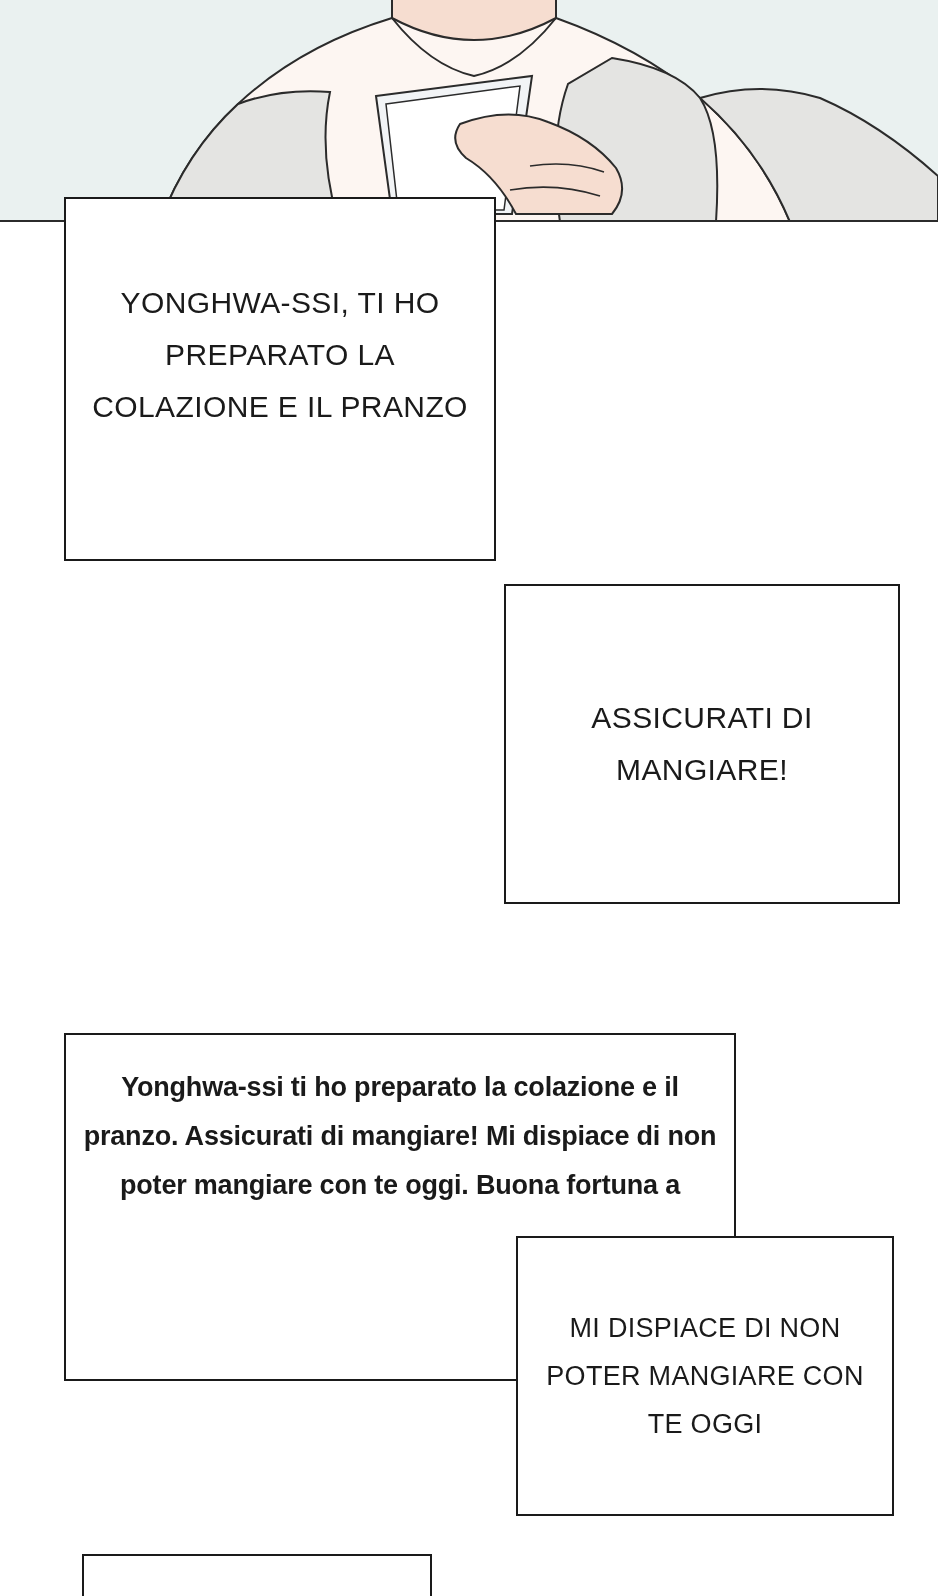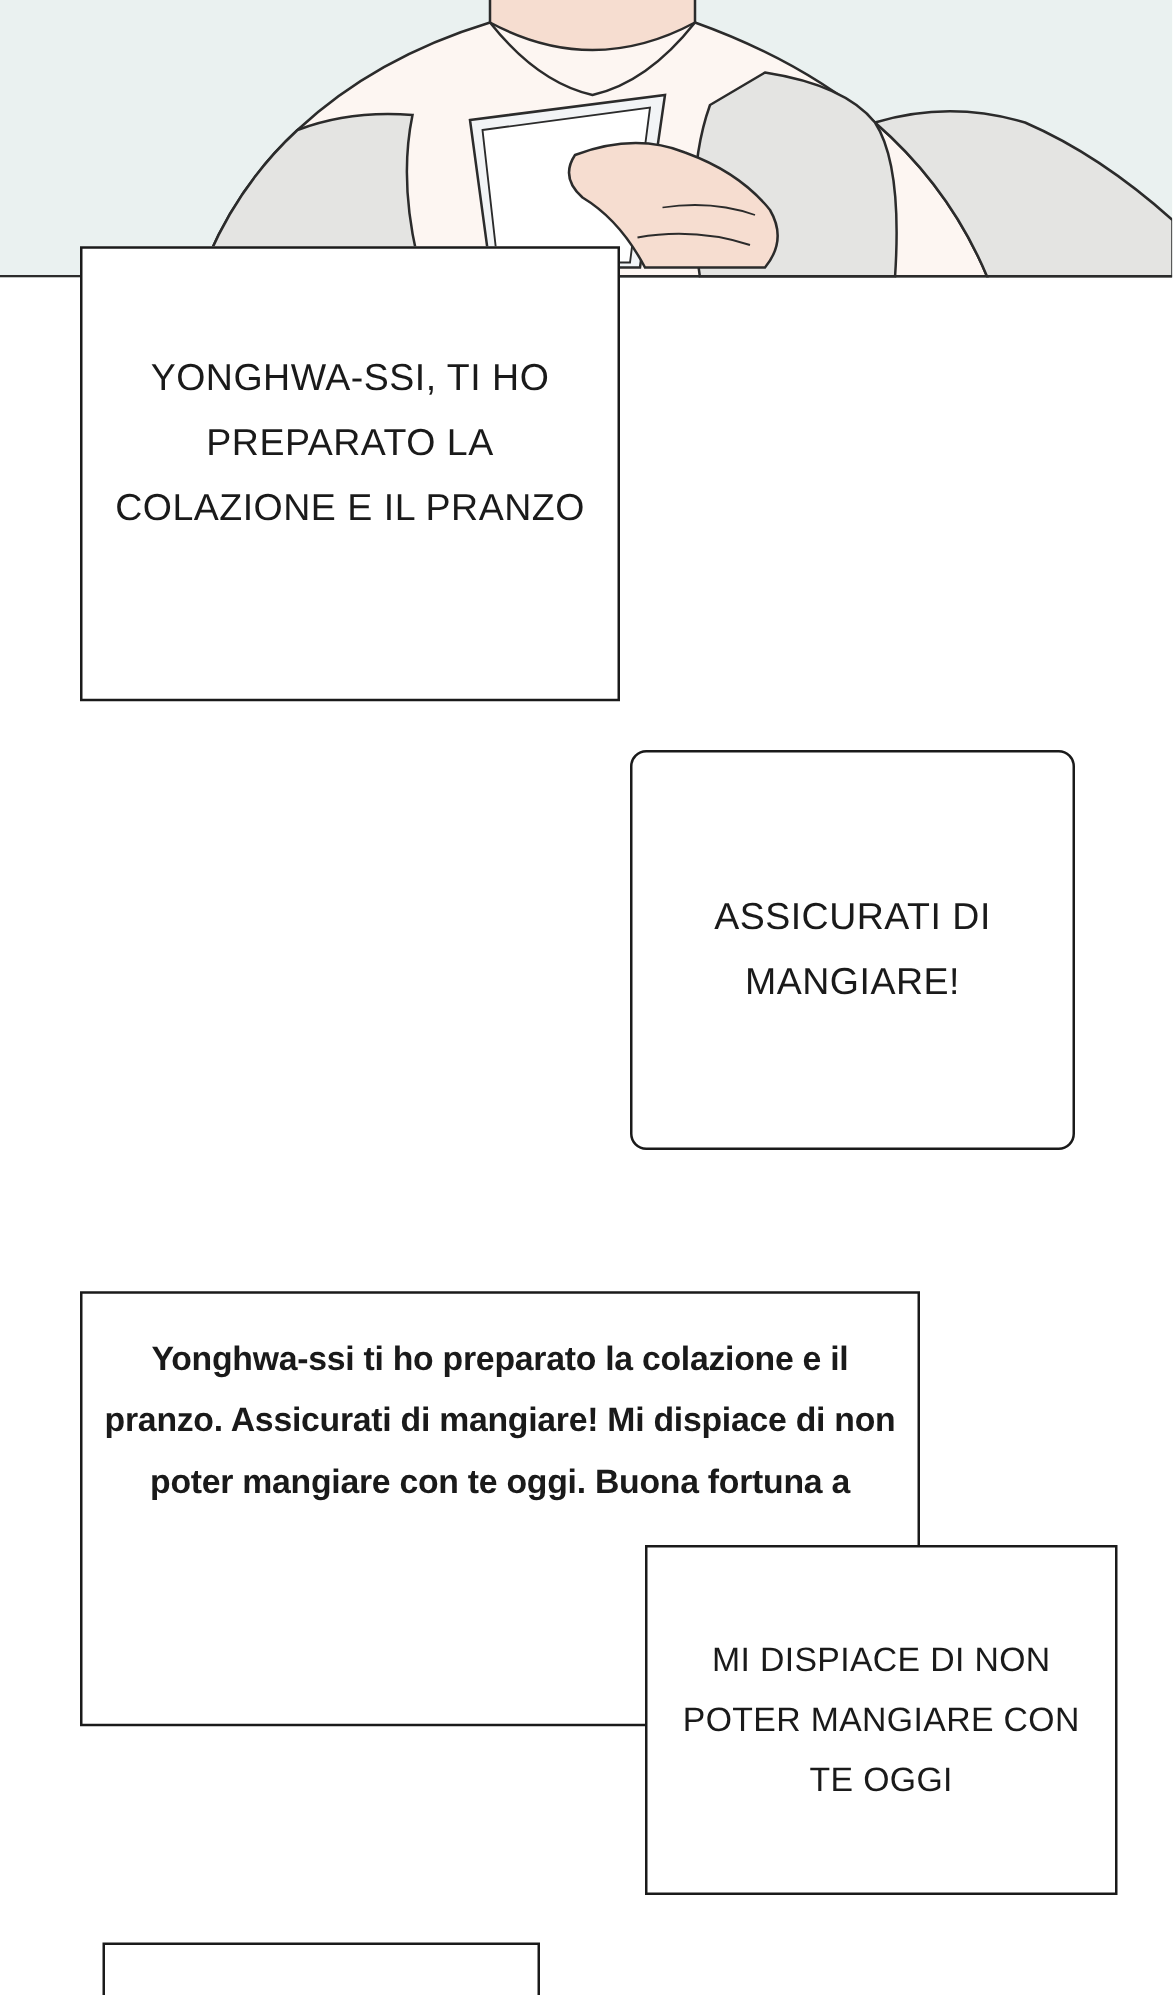--- a/index.html
+++ b/index.html
@@ -63,24 +63,23 @@
   #box1 .txt {
     font-size: 30px;
     line-height: 52px;
     letter-spacing: 0.4px;
     padding-top: 78px;
   }
 
   
   #box2 {
     left: 504px;
-    top: 600px;
-    width: 356px;
+    top: 584px;
+    width: 396px;
     height: 320px;
-    border-radius: 13px;
   }
   #box2 .txt {
     font-size: 30px;
     line-height: 52px;
     letter-spacing: 0.4px;
   }
 
   
   #box3 {
     left: 64px;

